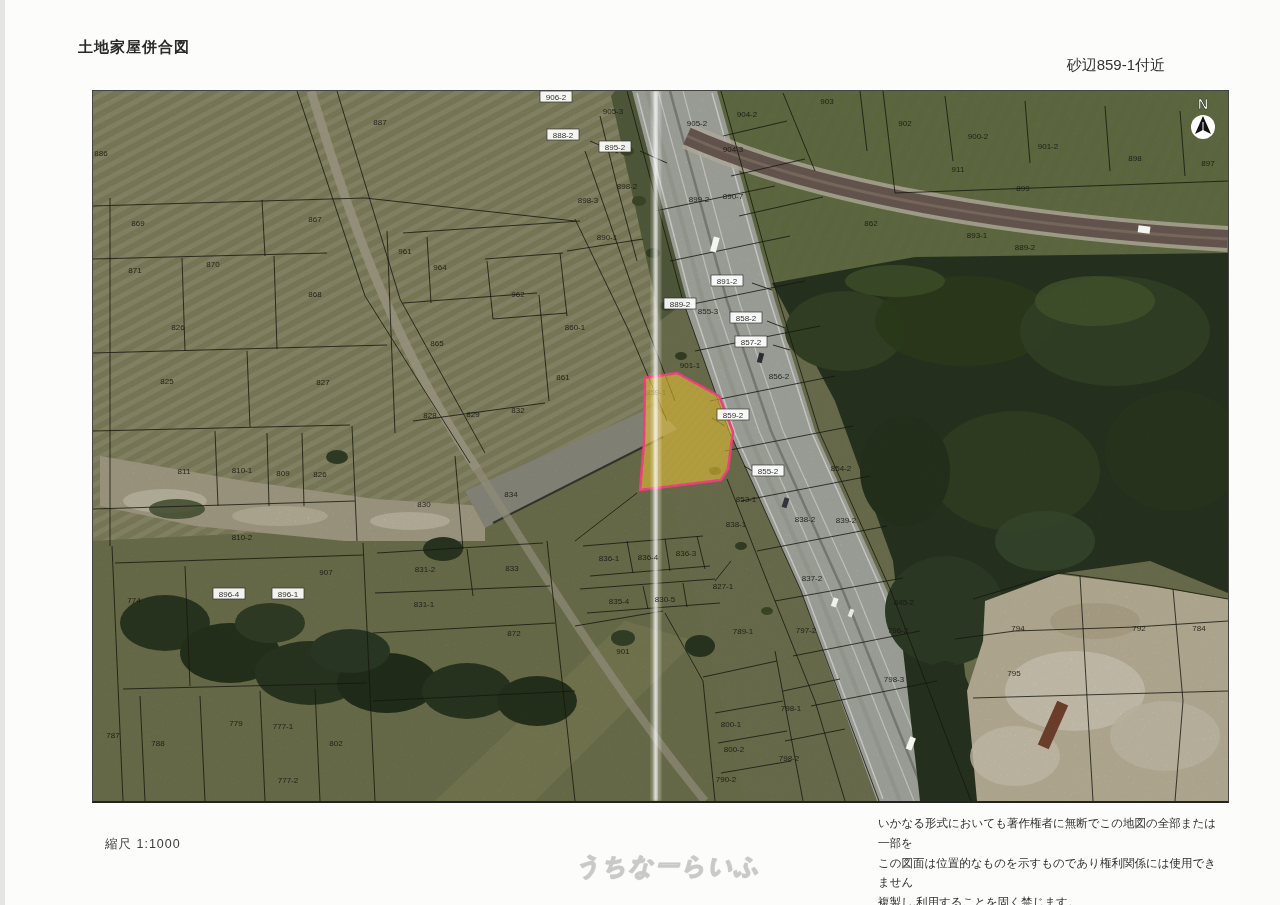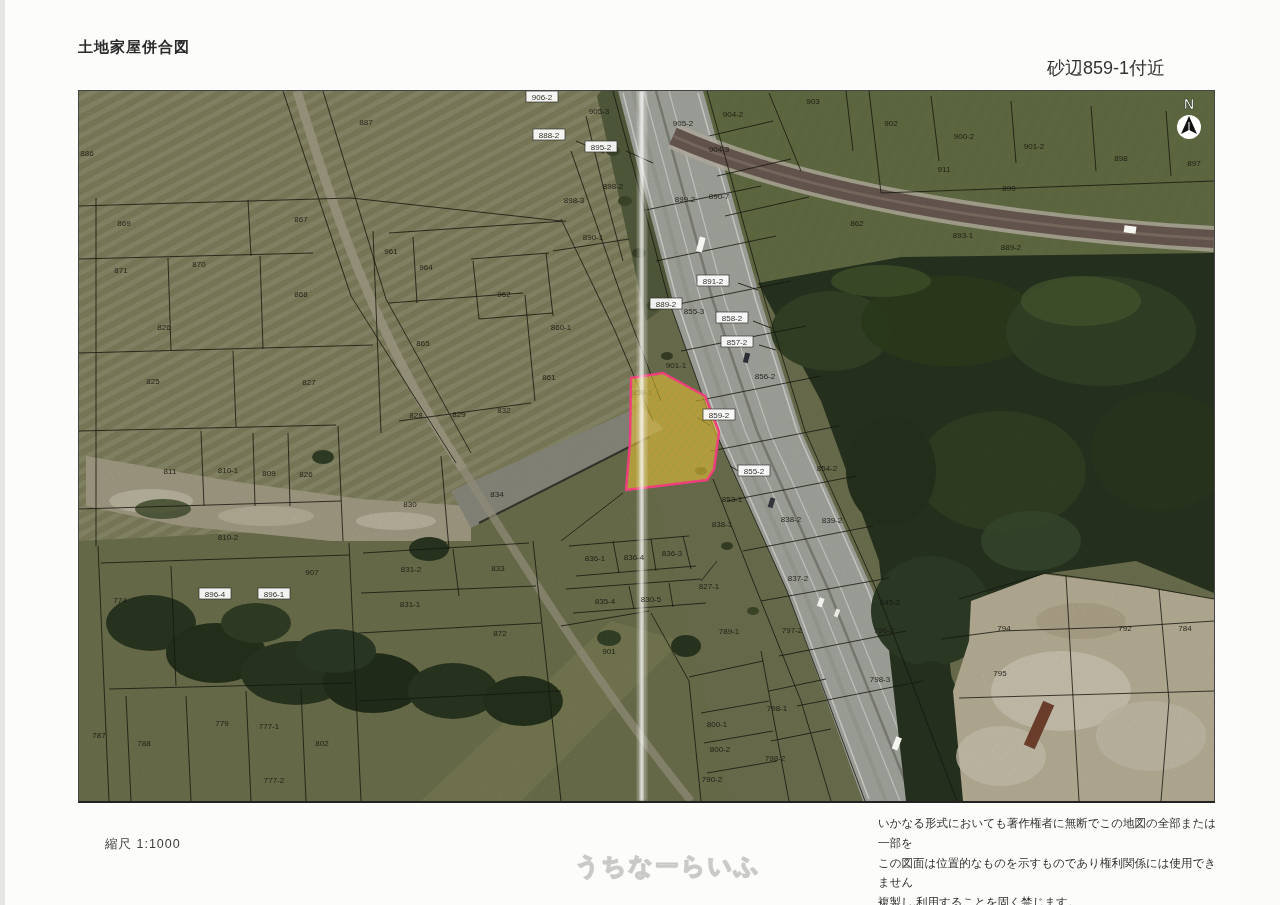--- a/index.html
+++ b/index.html
@@ -1,24 +1,24 @@
 <!DOCTYPE html>
 <html><head>
 <meta charset="utf-8">
 <style>
   html,body{margin:0;padding:0;background:#fbfbfa;width:1280px;height:905px;overflow:hidden;
     font-family:"Liberation Sans",sans-serif;}
   #page{position:relative;width:1240px;height:905px;background:#fcfcfb;}
   #scan-edge{position:absolute;left:0;top:0;width:5px;height:905px;background:#d2d2d0;opacity:.55;}
   #doc-title{position:absolute;left:78px;top:38px;font-size:15px;font-weight:bold;color:#2a2a2a;letter-spacing:1px;}
-  #loc-label{position:absolute;right:75px;top:56px;font-size:18px;color:#333;}
-  #map-wrap{position:absolute;left:78px;top:90px;width:1135px;height:710px;border:1px solid #444;border-bottom:2px solid #222;box-sizing:content-box;background:#14b8a6;}
+  #loc-label{position:absolute;right:75px;top:56px;font-size:15px;color:#333;}
+  #map-wrap{position:absolute;left:92px;top:90px;width:1135px;height:710px;border:1px solid #444;border-bottom:2px solid #222;box-sizing:content-box;background:#14b8a6;}
   #scale-label{position:absolute;left:105px;top:816px;font-size:12.5px;color:#3c3c3c;letter-spacing:1px;margin-top:20px;}
   #disclaimer{position:absolute;left:878px;top:814px;width:340px;font-size:11.5px;line-height:1.72;color:#2f2f2f;}
-  #watermark{position:absolute;left:575px;top:850px;font-size:24px;font-weight:bold;
+  #watermark{position:absolute;left:575px;top:850px;font-size:24px;font-weight:bold;font-style:italic;
     color:rgba(255,255,255,.92);-webkit-text-stroke:1.2px #c9c9c6;letter-spacing:2px;
     text-shadow:0 1px 1px #bdbdba, 1px 0 1px #d8d8d4;}
   svg{display:block;}
   .lbl{font:8px "Liberation Sans",sans-serif;fill:#181812;opacity:.9;text-anchor:middle;}
   .lbl.faint{opacity:.35;fill:#6a5c33;}
   .lblbox{fill:#ffffff;opacity:.92;stroke:#2b2b2b;stroke-width:.7;}
   .bnd{stroke:#17170f;stroke-width:1;fill:none;opacity:.8;}
   .arrowln{stroke:#17170f;stroke-width:1;fill:none;opacity:.85;}
 </style>
 </head>

